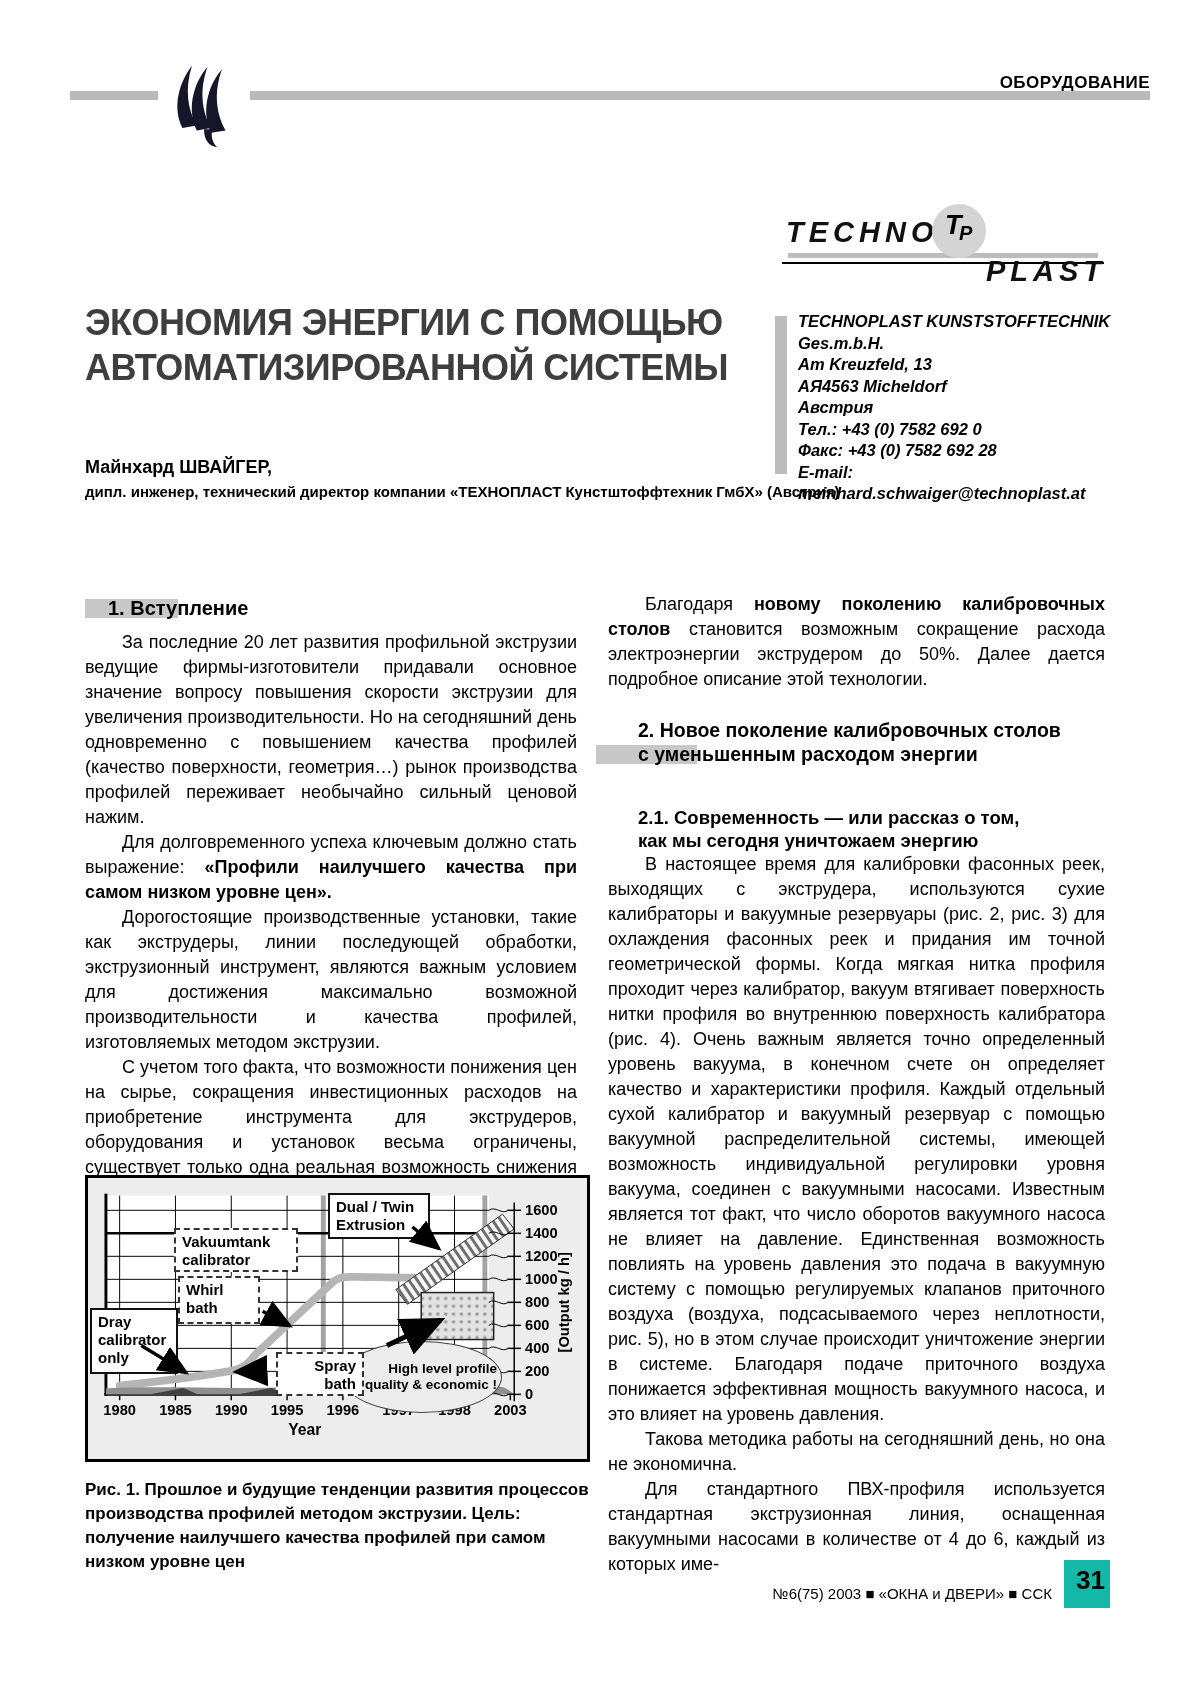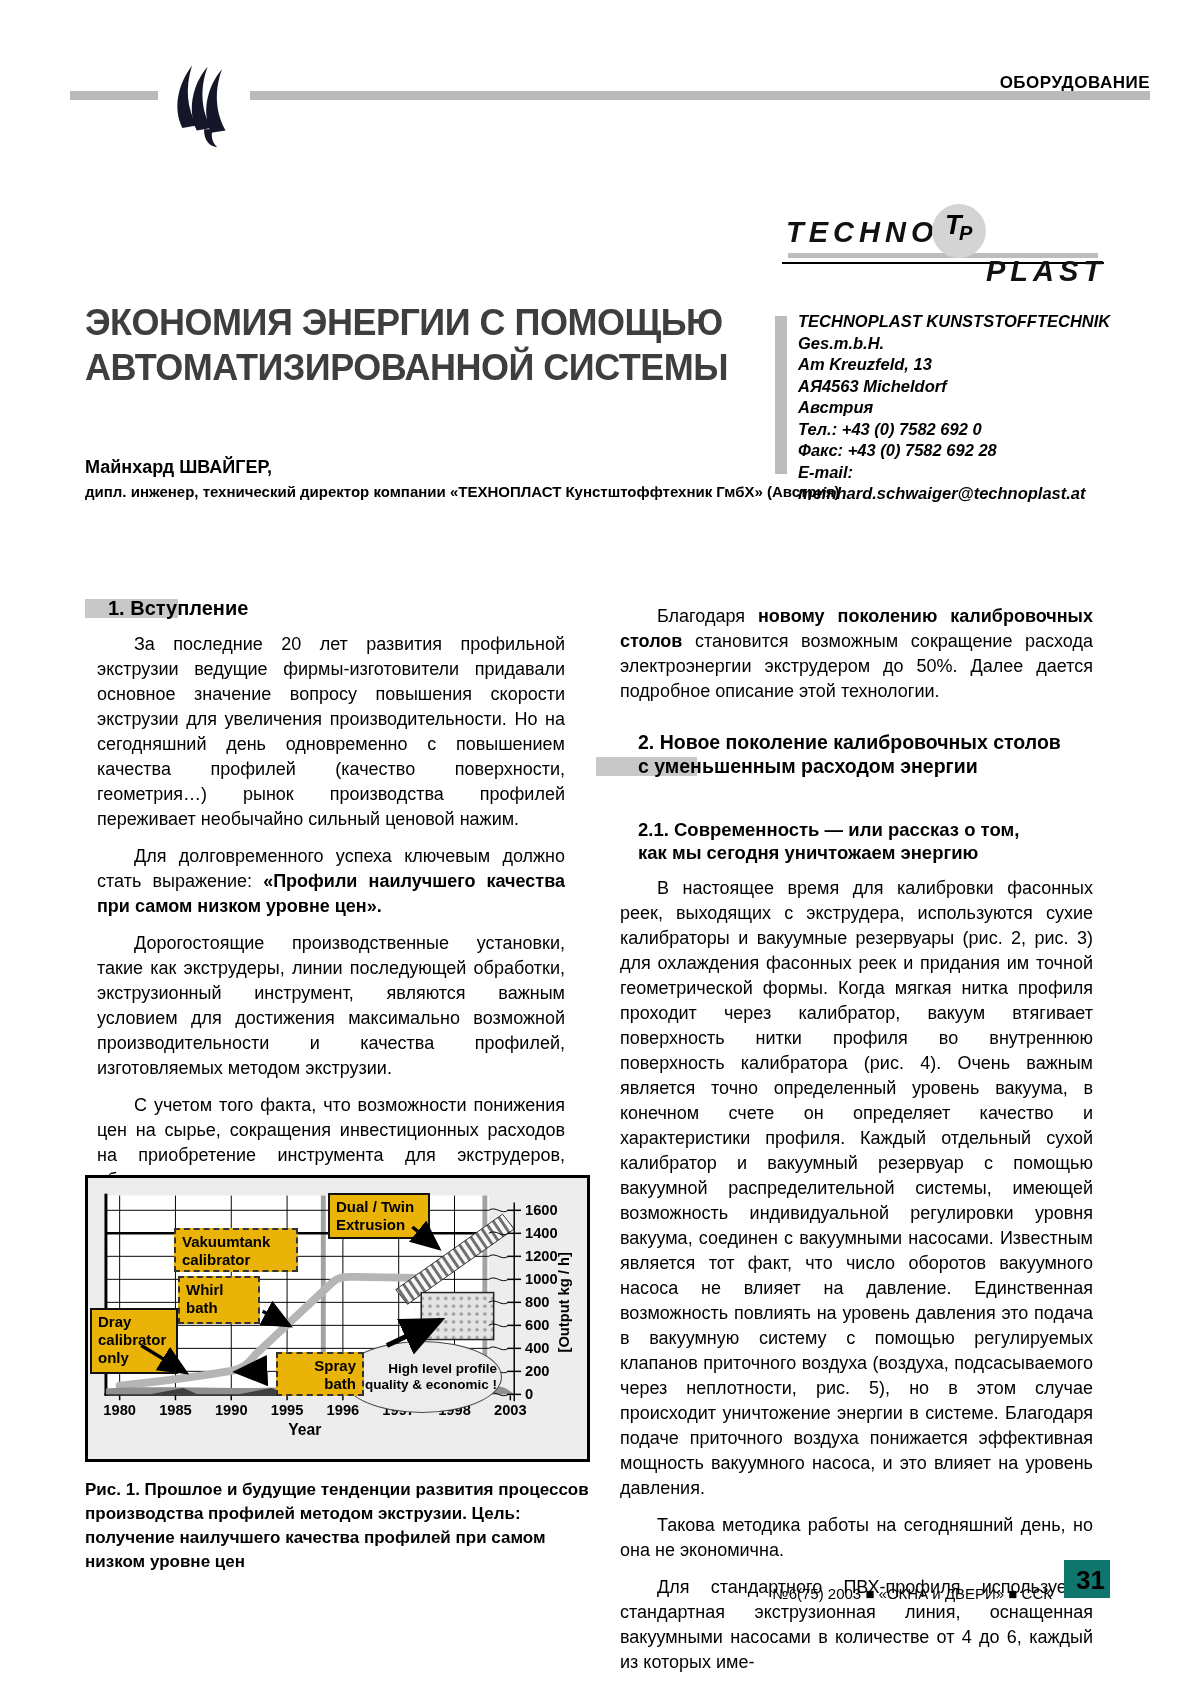--- a/index.html
+++ b/index.html
@@ -35,56 +35,56 @@
 
   
   .contact-bar{position:absolute;left:775px;top:316px;width:12px;height:158px;background:#bcbcbc;}
   .contact{position:absolute;left:798px;top:311px;width:340px;font-weight:bold;font-style:italic;
            font-size:16.5px;line-height:21.5px;}
 
   
   .col{position:absolute;top:592px;font-size:18px;line-height:25px;text-align:justify;}
   .col-left{left:85px;width:492px;}
   .col-right{left:608px;width:497px;}
-  .col p{margin:12px;text-indent:37px;}
+  .col p{margin:0;text-indent:37px;}
   .hband{position:absolute;background:#c8c8c8;z-index:0;}
   .h1sec{position:relative;font-size:20px;font-weight:bold;line-height:24px;margin:4px 0 10px 0;
          text-align:left;padding-left:23px;}
   .h1sec .hband{left:0;top:3px;width:93px;height:19px;}
   .h1sec .txt{position:relative;z-index:1;}
   .h2sec{position:relative;margin-top:26px;font-size:19.5px;font-weight:bold;line-height:24px;
          text-align:left;padding-left:30px;}
   .h2sec .hband{left:-12px;top:27px;width:101px;height:19px;}
   .h2sec div{position:relative;z-index:1;}
   .h3sec{margin-top:40px;font-size:18.5px;font-weight:bold;line-height:23px;
          text-align:left;padding-left:30px;}
 
   
   .chart-wrap{position:absolute;left:85px;top:1175px;width:505px;height:287px;
               border:3px solid #000;background:#ededed;box-sizing:border-box;}
   .chart-svg,.arrow-svg{position:absolute;left:0;top:0;width:499px;height:281px;}
   .arrow-svg{pointer-events:none;z-index:5;}
-  .chart-label{position:absolute;background:#eab308;border:2px dashed #333;font-weight:bold;
+  .chart-label{position:absolute;background:#ffffff;border:2px dashed #333;font-weight:bold;
                font-size:15px;line-height:18px;padding:3px 6px;box-sizing:border-box;z-index:3;}
   .chart-label.solid{border-style:solid;border-color:#111;}
   .lbl-dual{left:240px;top:15px;width:102px;height:46px;}
   .lbl-vak{left:86px;top:50px;width:124px;height:44px;}
   .lbl-whirl{left:90px;top:98px;width:82px;height:48px;}
   .lbl-dray{left:2px;top:130px;width:88px;height:66px;}
   .lbl-spray{left:188px;top:174px;width:88px;height:44px;text-align:right;}
   .lbl-ellipse{position:absolute;left:254px;top:163px;width:160px;height:72px;border-radius:50%;
                border:1.5px solid #444;background:#ececec;display:flex;align-items:center;
                justify-content:center;text-align:right;font-weight:bold;font-size:13.5px;
                line-height:16px;padding:4px;box-sizing:border-box;z-index:2;}
   .fig-caption{position:absolute;left:85px;top:1478px;width:505px;font-weight:bold;
                font-size:17px;line-height:24px;text-align:left;}
 
   
   .footer-line{position:absolute;left:640px;top:1585px;width:412px;text-align:right;font-size:15px;}
-  .page-num-box{position:absolute;left:1064px;top:1560px;width:46px;height:38px;background:#0f766e;}
+  .page-num-box{position:absolute;left:1064px;top:1560px;width:46px;height:48px;background:#14b8a6;}
   .page-num{font-size:26px;font-weight:bold;text-align:right;padding:5px 5px 0 0;}
 </style>
 </head>
 <body>
 
 <div class="page">
 
   <div class="topbar-seg seg-a"></div>
   <div class="topbar-seg seg-b"></div>
   <div class="section-label">ОБОРУДОВАНИЕ</div>

